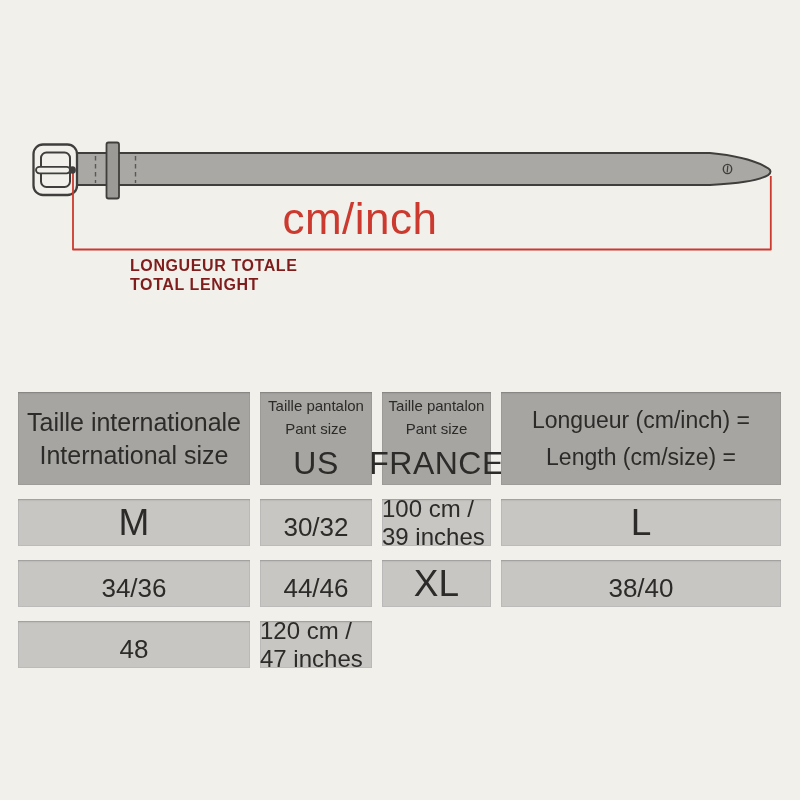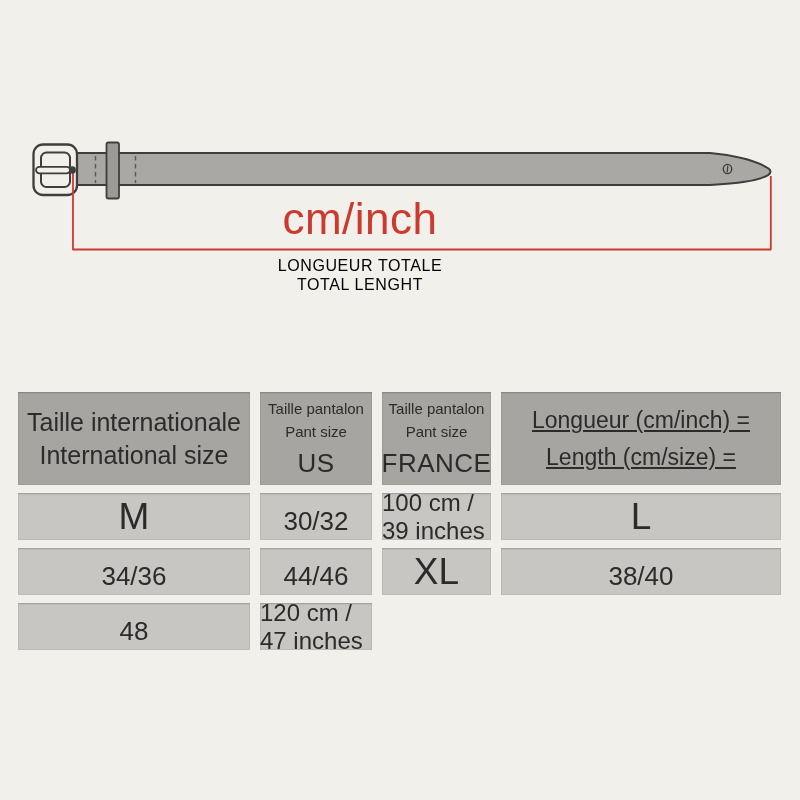--- a/index.html
+++ b/index.html
@@ -18,49 +18,48 @@
 
   .measure-label{
     position:absolute;left:160px;top:196px;width:400px;
     text-align:center;
     font-size:44px;line-height:1.05;
     color:#cc392e;
     letter-spacing:0.5px;
   }
   .measure-sub{
     position:absolute;left:130px;width:460px;
-    text-align:center;
-    font-size:16px;font-weight:normal;
-    color:#000000;
+    font-size:16px;font-weight:bold;
+    color:#7f1d1d;
     letter-spacing:0.6px;
   }
   .measure-sub.fr{top:257px;}
   .measure-sub.en{top:276px;}
 
   
   .size-table{
     position:absolute;left:18px;top:392px;
     display:grid;
     grid-template-columns:232px 112px 109px 280px;
     grid-template-rows:93px 47px 47px 47px;
-    gap:8px 10px;
+    gap:14px 10px;
   }
   .cell{
     display:flex;flex-direction:column;
     align-items:center;justify-content:center;
     color:#2c2b29;
     box-shadow:inset 0 2px 2px -1px rgba(0,0,0,0.18), inset 0 0 0 1px rgba(0,0,0,0.05);
   }
   .hcell{background:#a6a5a2;}
   .dcell{background:#c7c6c3;}
 
   .h-big{font-size:25px;line-height:1.32;text-align:center;}
   .h-small{font-size:15px;line-height:1.5;text-align:center;}
-  .h-code{font-size:26px;margin-top:5px;letter-spacing:0.5px;}
-  .h-len{font-size:23px;line-height:1.6;text-align:left;text-decoration:underline;}
+  .h-code{font-size:32px;margin-top:5px;letter-spacing:0.5px;}
+  .h-len{font-size:23px;line-height:1.6;text-align:left;}
 
   .d-size{font-size:37px;}
   .d-num{font-size:26px;margin-top:10px;}
   .d-len{font-size:24px;}
 </style>
 </head>
 <body>
 
 <div class="stage">
 

